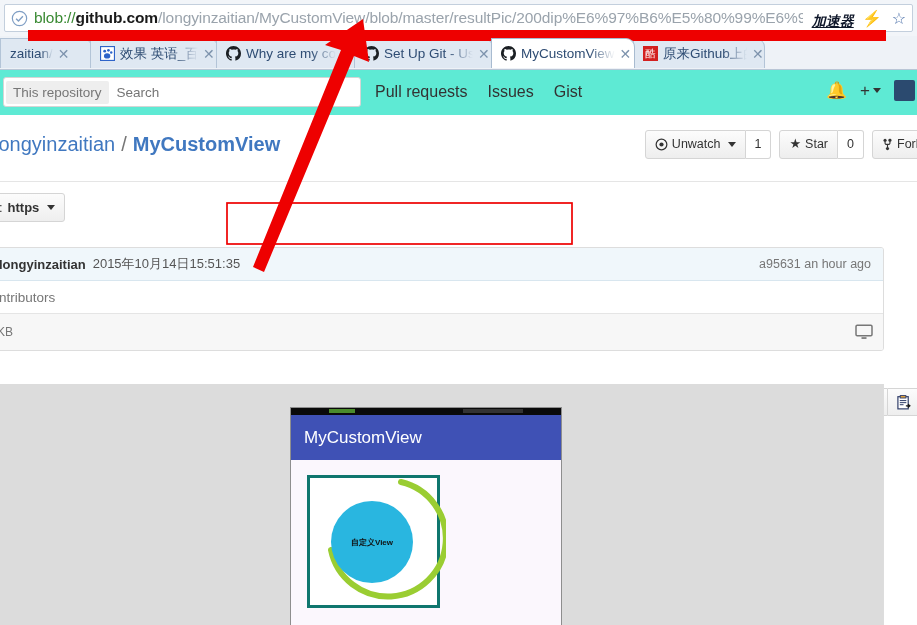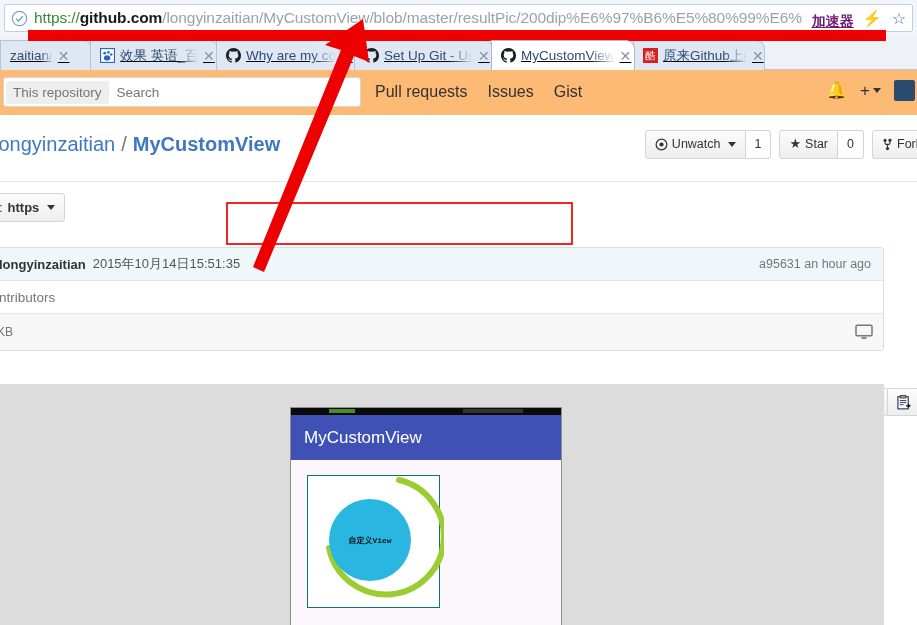--- a/index.html
+++ b/index.html
@@ -29,29 +29,29 @@
   }
   .shield-icon { width:17px; height:17px; flex:none; margin-right:6px; }
   .url-text {
     font-size:15.5px; white-space:nowrap; overflow:hidden;
     letter-spacing:-0.1px;
   }
   .url-scheme { color:#3a8a33; }
   .url-host { color:#1a1a1a; font-weight:bold; }
   .url-path { color:#9aa3ac; }
   .url-accel {
-    color:#701a75; font-size:14px; font-weight:bold;
+    color:#0f172a; font-size:14px; font-style:italic; font-weight:bold;
     text-decoration:underline; margin-left:9px; white-space:nowrap;margin-top:8px;
   }
   .url-icon { margin-left:9px; color:#4a6fa8; font-size:16px; flex:none; }
 
   
   .tabstrip {
     position:absolute; left:0; top:36px; width:770px; height:34px;
-    display:flex; align-items:flex-end;text-decoration:underline;
+    display:flex; align-items:center;
   }
   .tab {
     position:relative; height:30px; display:flex; align-items:center;
     padding:0 4px 0 9px;
     background:#dfe8f2;
     border:1px solid #b3c4d7; border-bottom:none;
     border-radius:0 9px 0 0;
     transform: skewX(0deg);
     margin-right:-2px;
     overflow:hidden;
@@ -62,21 +62,21 @@
     font-size:13.5px; color:#2e4c73; white-space:nowrap; overflow:hidden;
     max-width:108px; flex:none;
     -webkit-mask-image: linear-gradient(to right, #000 72%, transparent 100%);
             mask-image: linear-gradient(to right, #000 72%, transparent 100%);
   }
   .tab-close { margin-left:5px; color:#7d93ad; font-size:14px; flex:none; line-height:1; }
 
   
   .gh-header {
     position:absolute; left:0; top:70px; width:917px; height:59px;
-    background:#fdba74; border-bottom:7px solid #1d4ed8;
+    background:#5eead4; border-bottom:7px solid #1d4ed8;
   }
   .search-wrap {
     position:absolute; left:3px; top:7px; width:358px; height:30px;
     border:1px solid #d5d5d5; border-radius:3px; background:#fff;
     display:flex; align-items:center;
   }
   .scope-btn {
     background:#eee; color:#767676; font-size:13.5px;
     padding:4px 7px; margin:2px 0 2px 2px; border-radius:2px; white-space:nowrap;
   }
@@ -178,21 +178,21 @@
     overflow:hidden;
   }
   .status-strip { height:7px; background:#0a0a0a; position:relative; }
   .status-strip .s1 { position:absolute; left:38px; top:1px; width:26px; height:4px; background:#4a8b2c; }
   .status-strip .s2 { position:absolute; right:38px; top:1px; width:60px; height:4px; background:#333; }
   .app-bar { height:45px; background:#3f51b5; display:flex; align-items:center; padding-left:13px; }
   .app-bar span { color:#fff; font-size:17px; }
   .app-body { height:168px; background:#fbf7fd; position:relative; }
   .custom-view {
     position:absolute; left:16px; top:15px; width:133px; height:133px;
-    border:1px solid #0f766e; background:#fff;font-family:Liberation Mono, monospace;
+    border:3px solid #0f766e; background:#fff;
   }
   .cv-circle {
     position:absolute; left:21px; top:23px; width:82px; height:82px;
     background:#29b6e0; border-radius:50%;
     display:flex; align-items:center; justify-content:center;
   }
   .cv-circle span { font-size:8px; color:#111; font-weight:bold; white-space:nowrap; }
   .cv-arc { position:absolute; left:16px; top:-4px; }
 
   
@@ -205,21 +205,21 @@
 
   <div class="browser-chrome">
 
     <div class="urlbar-row">
       <div class="urlbox">
         <svg class="shield-icon" viewBox="0 0 20 20">
           <circle cx="10" cy="10" r="8.4" fill="none" stroke="#7f9ec4" stroke-width="1.4"></circle>
           <path d="M6 10.2 L8.8 13 L14 7.4" fill="none" stroke="#7f9ec4" stroke-width="1.6"></path>
         </svg>
         <div class="url-text">
-          <span class="url-scheme">https://</span><span class="url-host">github.com</span><span class="url-path">/longyinzaitian/MyCustomView/blob/master/resultPic/200dip%E6%97%B6%E5%80%99%E6%95%88</span>
+          <span class="url-scheme">blob://</span><span class="url-host">github.com</span><span class="url-path">/longyinzaitian/MyCustomView/blob/master/resultPic/200dip%E6%97%B6%E5%80%99%E6%95%88</span>
         </div>
         <a class="url-accel" href="#">加速器</a>
         <span class="url-icon">⚡</span>
         <span class="url-icon">☆</span>
       </div>
     </div>
 
     <div class="tabstrip">
 
       <div class="tab" style="width:92px;">

